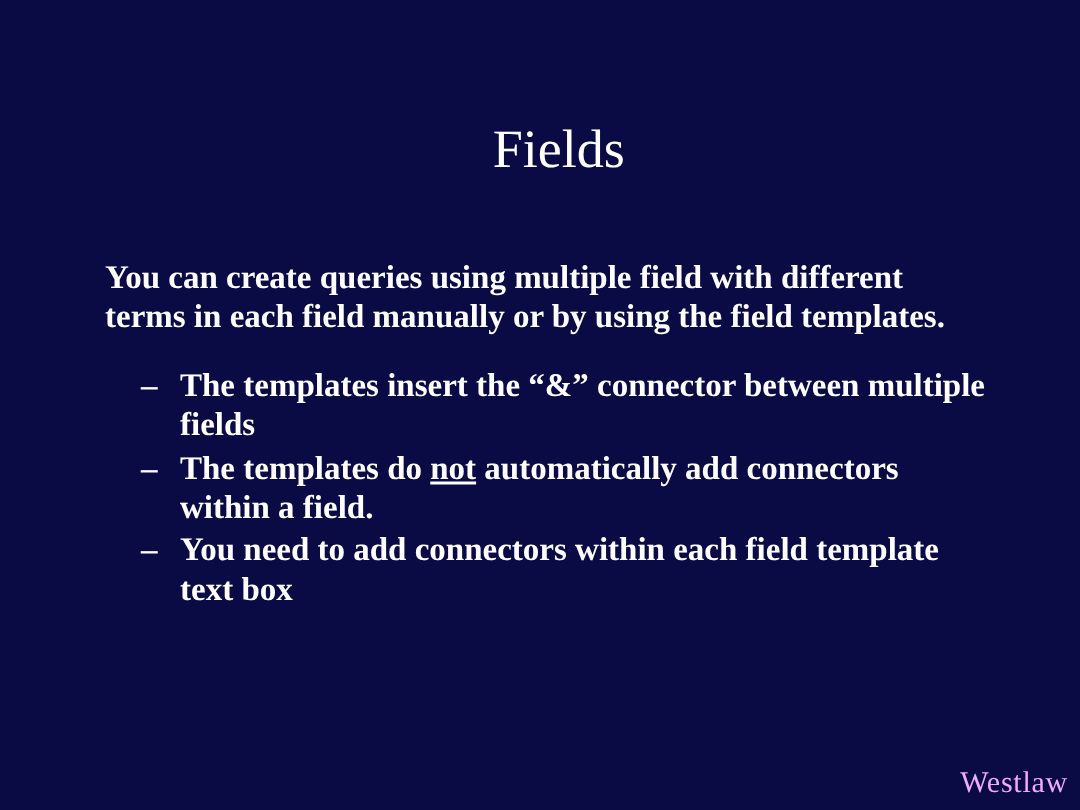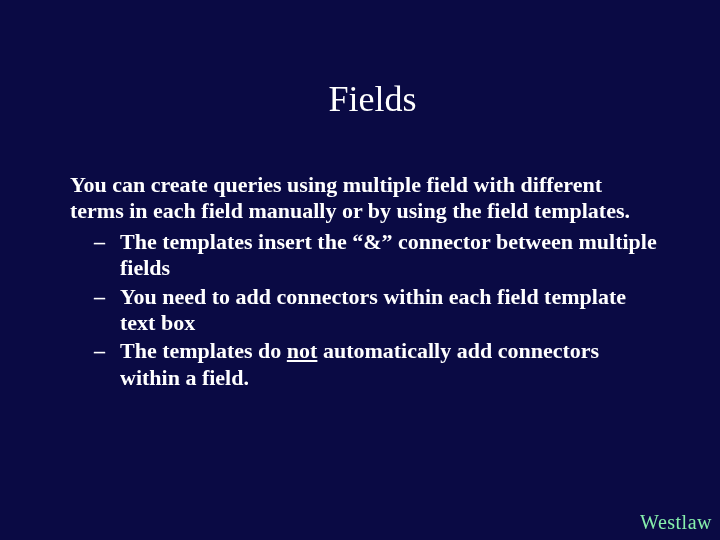--- a/index.html
+++ b/index.html
@@ -29,21 +29,21 @@
   .body-text {
     position: absolute;
     left: 70px;
     top: 172px;
     right: 62px;
     font-size: 22px;
     line-height: 1.2;
     font-weight: bold;
   }
   .bullets {
-    margin-top: 4px;
+    margin-top: 19px;
   }
   .bullet {
     position: relative;
     padding-left: 50px;
     margin-top: 2px;
   }
   .bullet::before {
     content: "–";
     position: absolute;
     left: 24px;
@@ -55,21 +55,21 @@
   .example {
     padding-left: 72px;
     margin-top: 2px;
   }
   .logo {
     position: absolute;
     right: 8px;
     bottom: 6px;
     font-family: "Times New Roman", Times, serif;
     font-size: 20px;
-    color: #86efac;
+    color: #f0abfc;
     letter-spacing: 0.5px;
   }
   .logo .west {
     font-style: normal;
   }
   .logo .law {
     font-style: normal;
   }
 </style>
 </head>
@@ -82,25 +82,25 @@
   <div class="body-text">
     <div>You can create queries using multiple field with different terms in each field manually or by using the field templates.</div>
 
     <div class="bullets">
 
       <div class="bullet">
         <span>The templates insert the “</span><span>&amp;</span><span>” connector between multiple fields</span>
       </div>
 
       <div class="bullet">
-        <span>You need to add connectors within each field template text box</span>
+        <span>The templates do </span><span class="underline">not</span><span> automatically add connectors within a field.</span>
       </div>
 
       <div class="bullet">
-        <span>The templates do </span><span class="underline">not</span><span> automatically add connectors within a field.</span>
+        <span>You need to add connectors within each field template text box</span>
       </div>
 
 
     </div>
   </div>
 
   <div class="logo">
     <span class="west">West</span><span class="law">law</span>
   </div>
 

